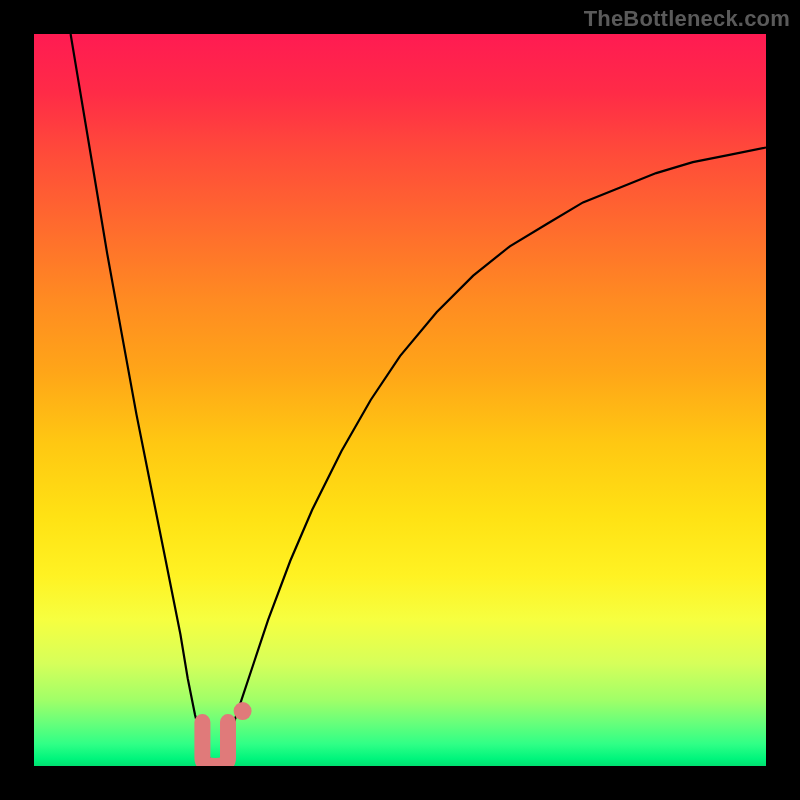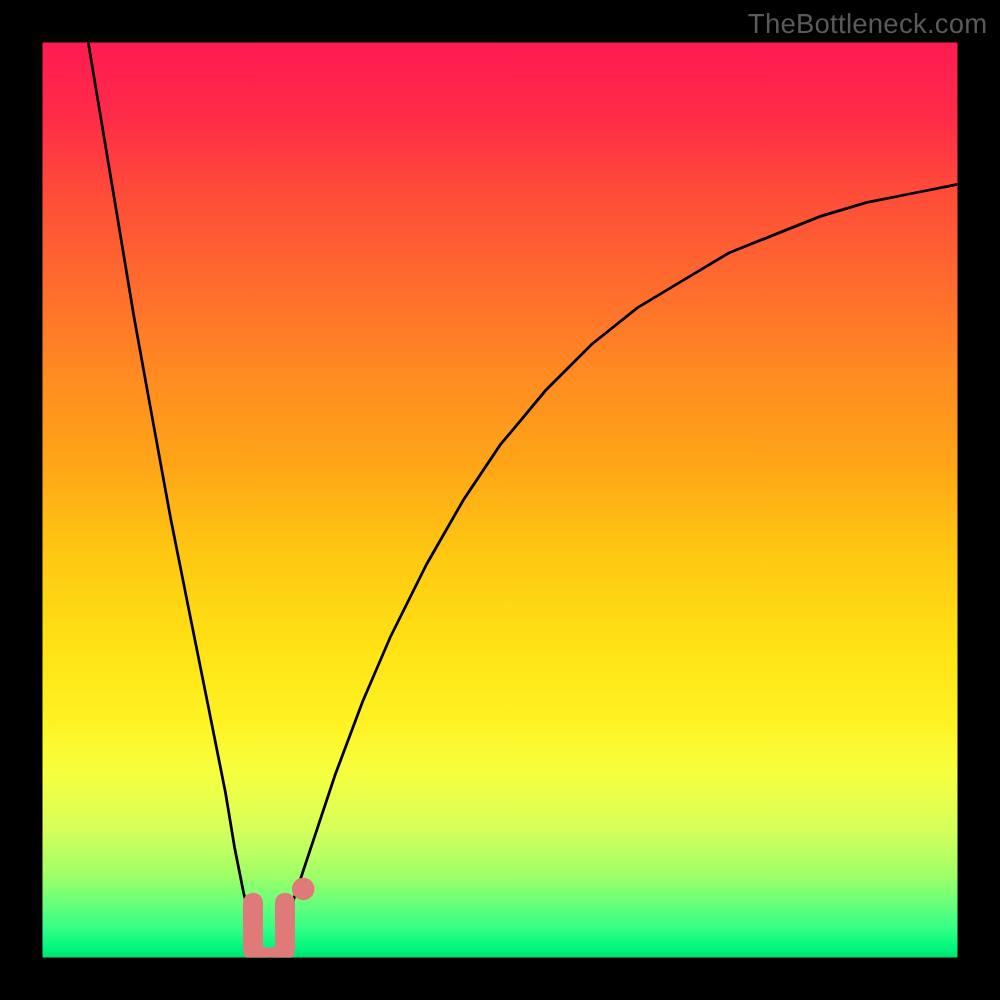--- a/index.html
+++ b/index.html
@@ -10,21 +10,21 @@
     position: relative;
     overflow: hidden;
     font-family: Arial, sans-serif;
   }
   .watermark {
     position: absolute;
     top: 6px;
     right: 10px;
     color: #5a5a5a;
     font-size: 22px;
-    font-weight: 400;
+    font-weight: 700;
     z-index: 10;
     letter-spacing: 0.2px;
   }
   .plot-area {
     position: absolute;
     left: 34px;
     top: 34px;
     width: 732px;
     height: 732px;
     background: linear-gradient(to bottom,

